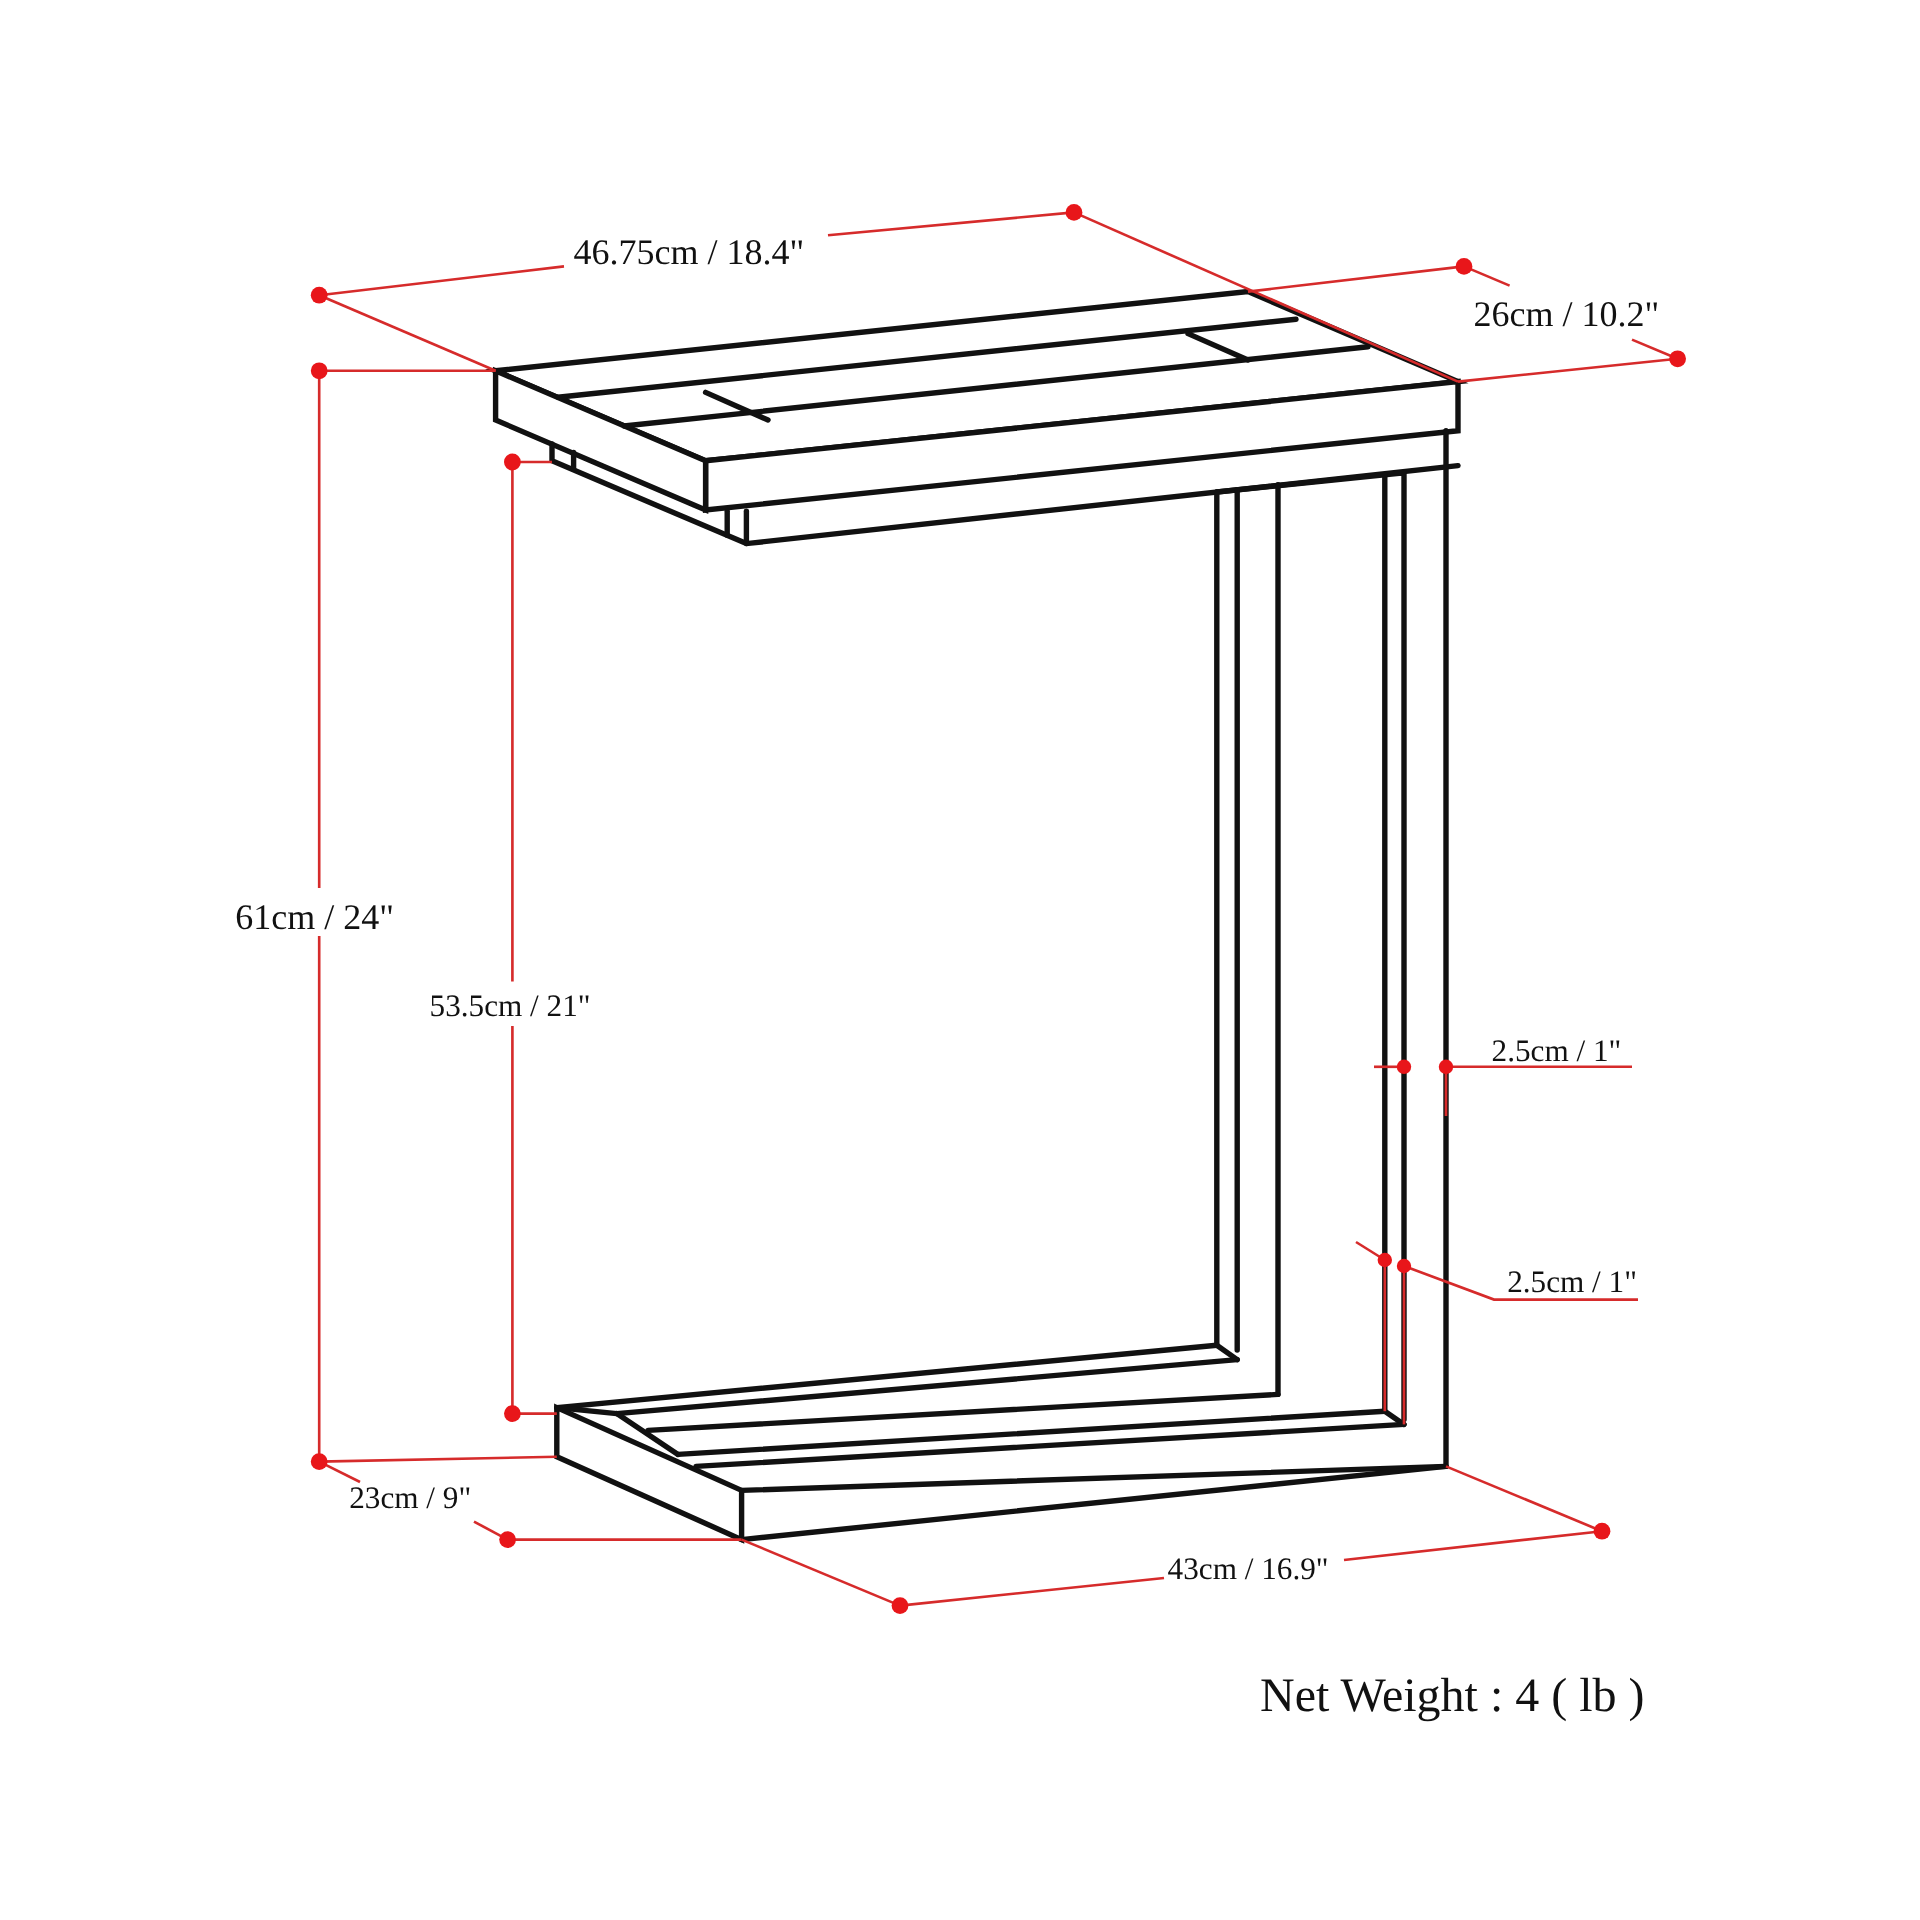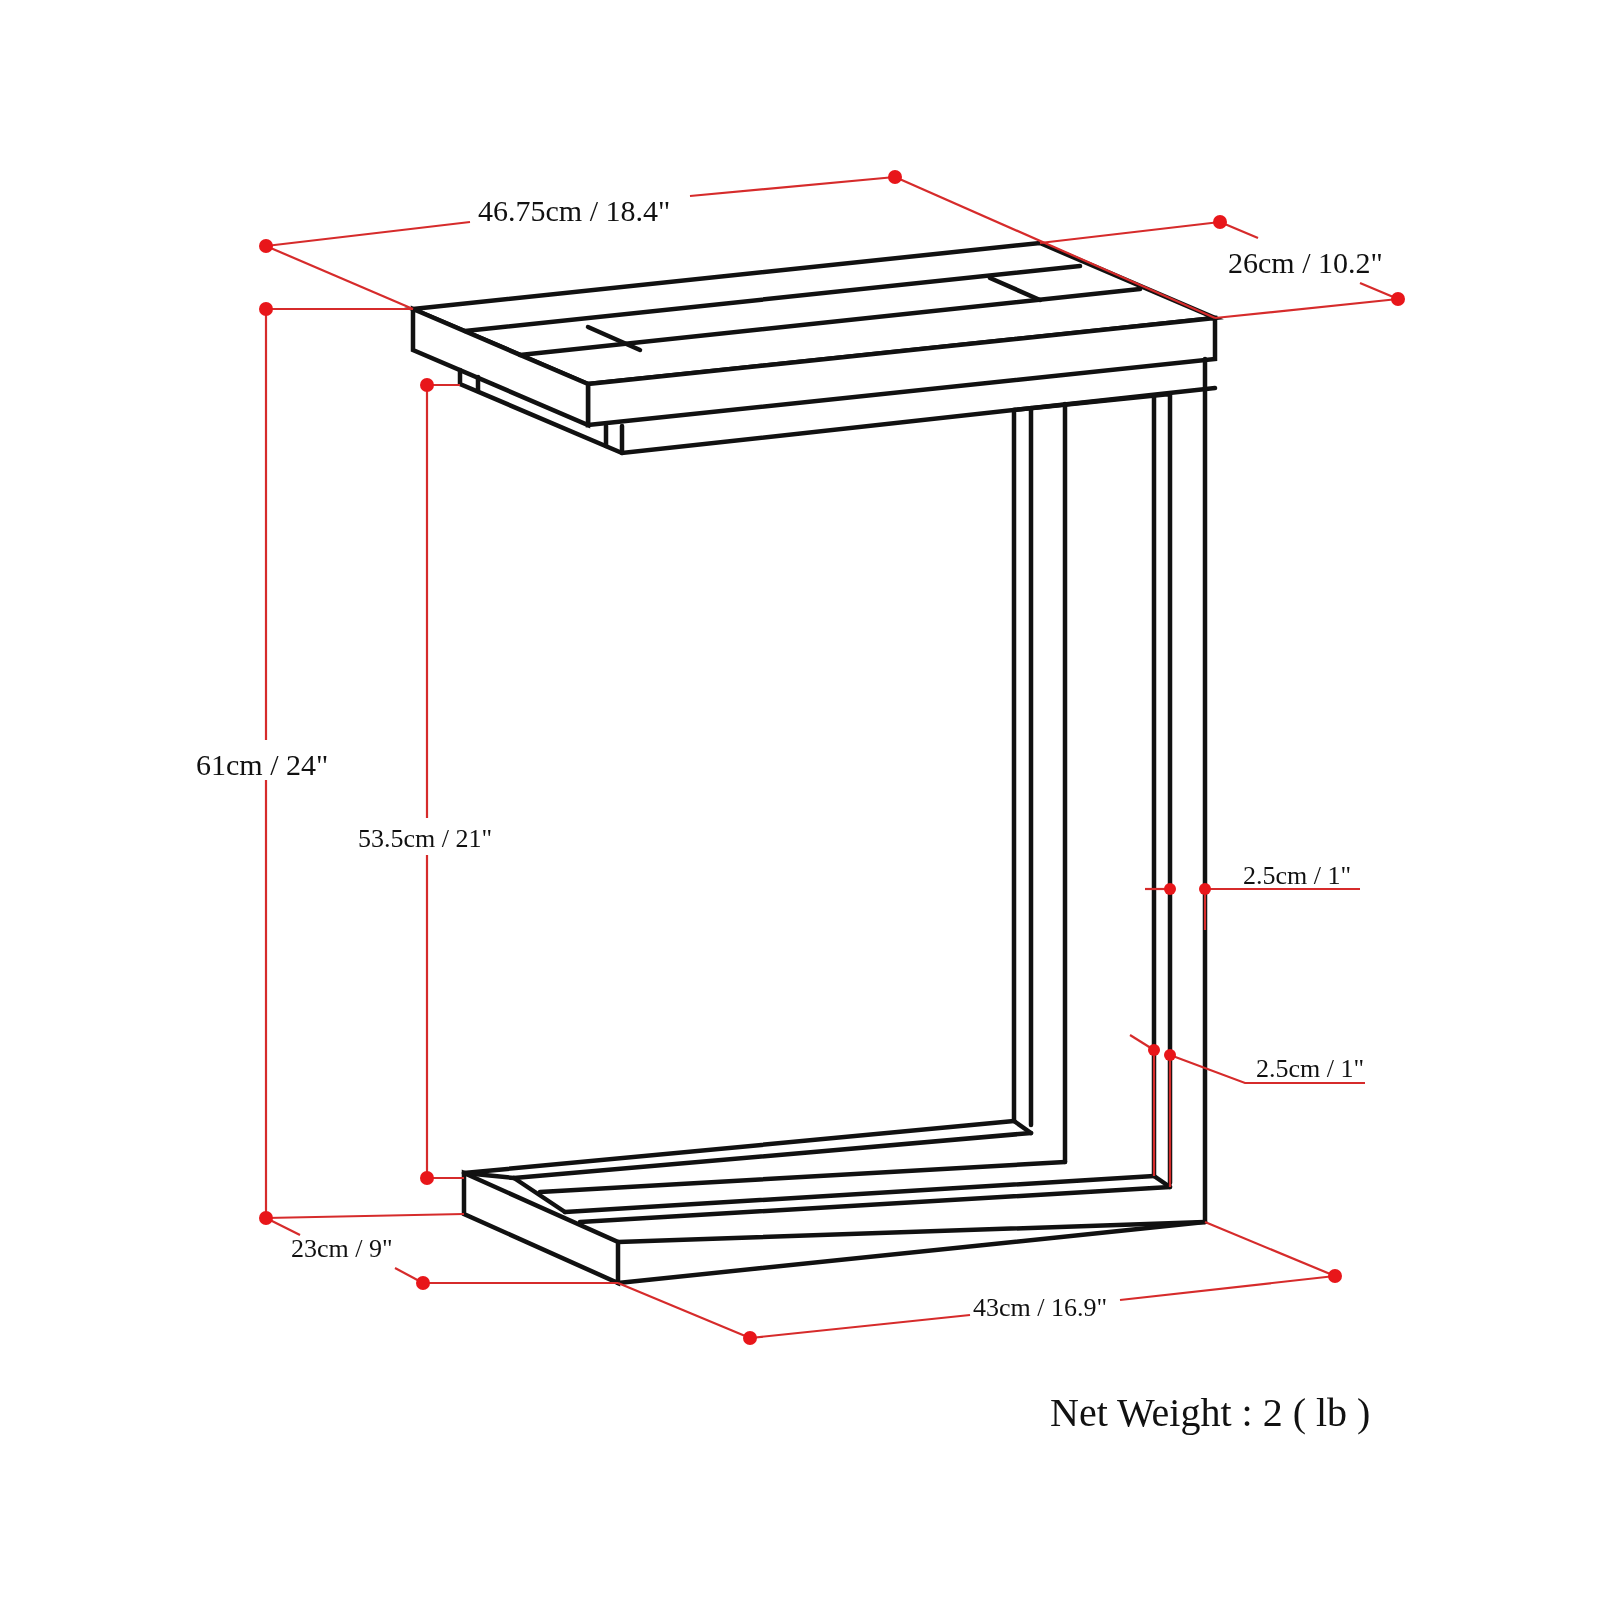--- a/index.html
+++ b/index.html
@@ -138,14 +138,14 @@
   </svg>
 
   <div class="label lg" style="left:478px; top:196px;">46.75cm / 18.4"</div>
   <div class="label lg" style="left:1228px; top:248px; background:transparent;">26cm / 10.2"</div>
   <div class="label lg" style="left:196px; top:750px;">61cm / 24"</div>
   <div class="label md" style="left:358px; top:826px;">53.5cm / 21"</div>
   <div class="label md" style="left:1243px; top:863px; background:transparent;">2.5cm / 1"</div>
   <div class="label md" style="left:1256px; top:1056px; background:transparent;">2.5cm / 1"</div>
   <div class="label md" style="left:291px; top:1236px; background:transparent;">23cm / 9"</div>
   <div class="label md" style="left:973px; top:1295px; background:transparent;">43cm / 16.9"</div>
-  <div class="label weight" style="left:1050px; top:1393px;">Net Weight : 2 ( lb )</div>
+  <div class="label weight" style="left:1050px; top:1393px;">Net Weight : 4 ( lb )</div>
 </div>
 
 </body></html>

